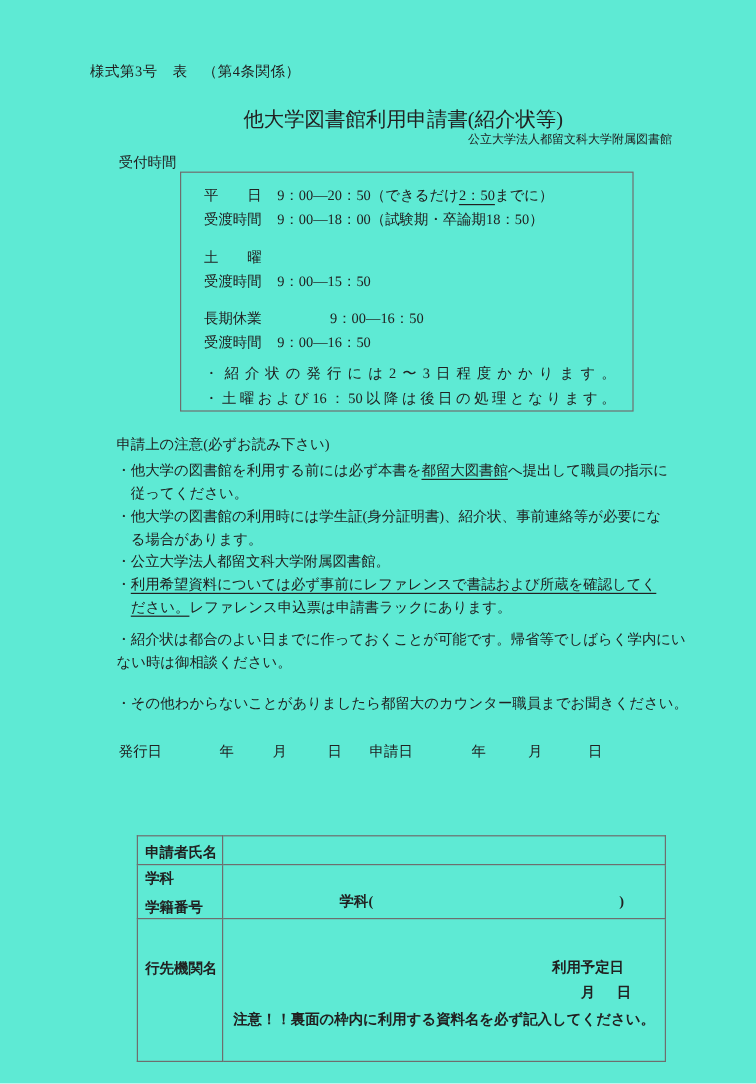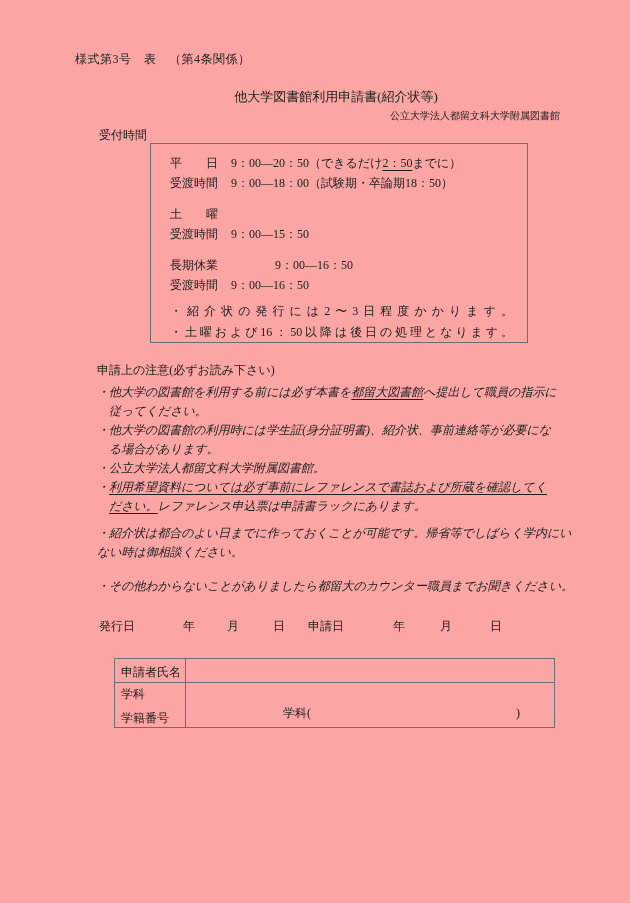--- a/index.html
+++ b/index.html
@@ -2,51 +2,51 @@
 <html><head>
 <meta charset="utf-8">
 <style>
   * { margin:0; padding:0; box-sizing:border-box; }
   html,body { background:#ffffff; }
   body {
     width:630px; height:903px;
     font-family:"Liberation Serif","DejaVu Serif",serif;
     font-size:12px; color:#212121;
   }
-  .page { position:relative; width:630px; height:903px; background:#fca5a5; overflow:hidden; }
+  .page { position:relative; width:630px; height:903px; background:#5eead4; overflow:hidden; }
 
   .u { text-decoration:underline; text-underline-offset:3px; }
 
   .form-number { position:absolute; left:75px; top:51px; letter-spacing:.5px; }
-  .title { position:absolute; top:88px; left:0; width:100%; text-align:center; padding-left:42px; font-size:13px; }
+  .title { position:absolute; top:88px; left:0; width:100%; text-align:center; padding-left:42px; font-size:17px; }
   .org { position:absolute; top:109px; right:70px; font-size:10px; }
   .hours-label { position:absolute; left:99px; top:127px; }
 
   .hours-box { position:absolute; left:150px; top:143px; width:378px; height:200px; border:1px solid #6e6e6e; padding:9px 14px 0 19px; }
   .hb-row { display:flex; line-height:20px; }
   .hb-row.group-start { margin-top:11px;gap:44px; }
   .hb-label { width:48px; flex:none; }
   .hb-time { margin-left:13px; }
   .hb-notes { margin-top:6px; }
   .hb-note { line-height:21px; text-align:justify; text-align-last:justify; }
 
   .notice { position:absolute; left:97px; top:361px; width:460px; line-height:19px; }
   .notice-heading { margin-bottom:3px; }
-  .bullet { padding-left:12px; text-indent:-12px;font-style:italic; }
+  .bullet { padding-left:12px; text-indent:-12px; }
   .bullet.wide { width:482px; padding-left:0; text-indent:0; }
   .bullet.nowrap { white-space:nowrap; padding-left:0; text-indent:0; }
   .gap-sm { margin-top:8px; }
   .gap-md { margin-top:15px; }
 
   .date-line { position:absolute; left:99px; top:618px; white-space:nowrap; }
   .date-line span { display:inline-block; }
   .dl-iy { margin-left:48px; } .dl-im { margin-left:32px; } .dl-id { margin-left:34px; }
   .dl-al { margin-left:23px; } .dl-ay { margin-left:49px; } .dl-am { margin-left:35px; } .dl-ad { margin-left:38px; }
 
-  .form-table { position:absolute; left:114px; top:658px; width:440px; border-collapse:collapse; table-layout:fixed; }
+  .form-table { position:absolute; left:114px; top:696px; width:440px; border-collapse:collapse; table-layout:fixed;font-weight:bold; }
   .form-table td { border:1px solid #6e6e6e; vertical-align:top; padding:0; }
   .r1 td { height:24px; }
   .r1 .label-cell { padding:5px 0 0 6px; }
   .r2 td { height:38px; }
   .r2 .label-cell { padding:3px 0 0 6px; }
   .r2 .second-line { margin-top:7px; }
   .r2 .dept-cell { vertical-align:bottom; padding:0 0 5px 97px; }
   .dept-gap { display:inline-block; width:205px; }
   .r3 td { height:119px; }
   .r3 .label-cell { padding:33px 0 0 6px; }
@@ -122,16 +122,26 @@
       </tr>
       <tr class="r2">
         <td class="label-cell">
           <div>学科</div>
           <div class="second-line">学籍番号</div>
         </td>
         <td class="dept-cell">
           <span>学科(</span><span class="dept-gap"></span><span>)</span>
         </td>
       </tr>
+      <tr class="r3">
+        <td class="label-cell">行先機関名</td>
+        <td class="dest-cell">
+          <div class="planned-line">利用予定日</div>
+          <div class="md-line">
+            <span>月</span><span class="day-label">日</span>
+          </div>
+          <div class="note-line">注意！！裏面の枠内に利用する資料名を必ず記入してください。</div>
+        </td>
+      </tr>
     </tbody>
   </table>
 
 </div>
 
 </body></html>

